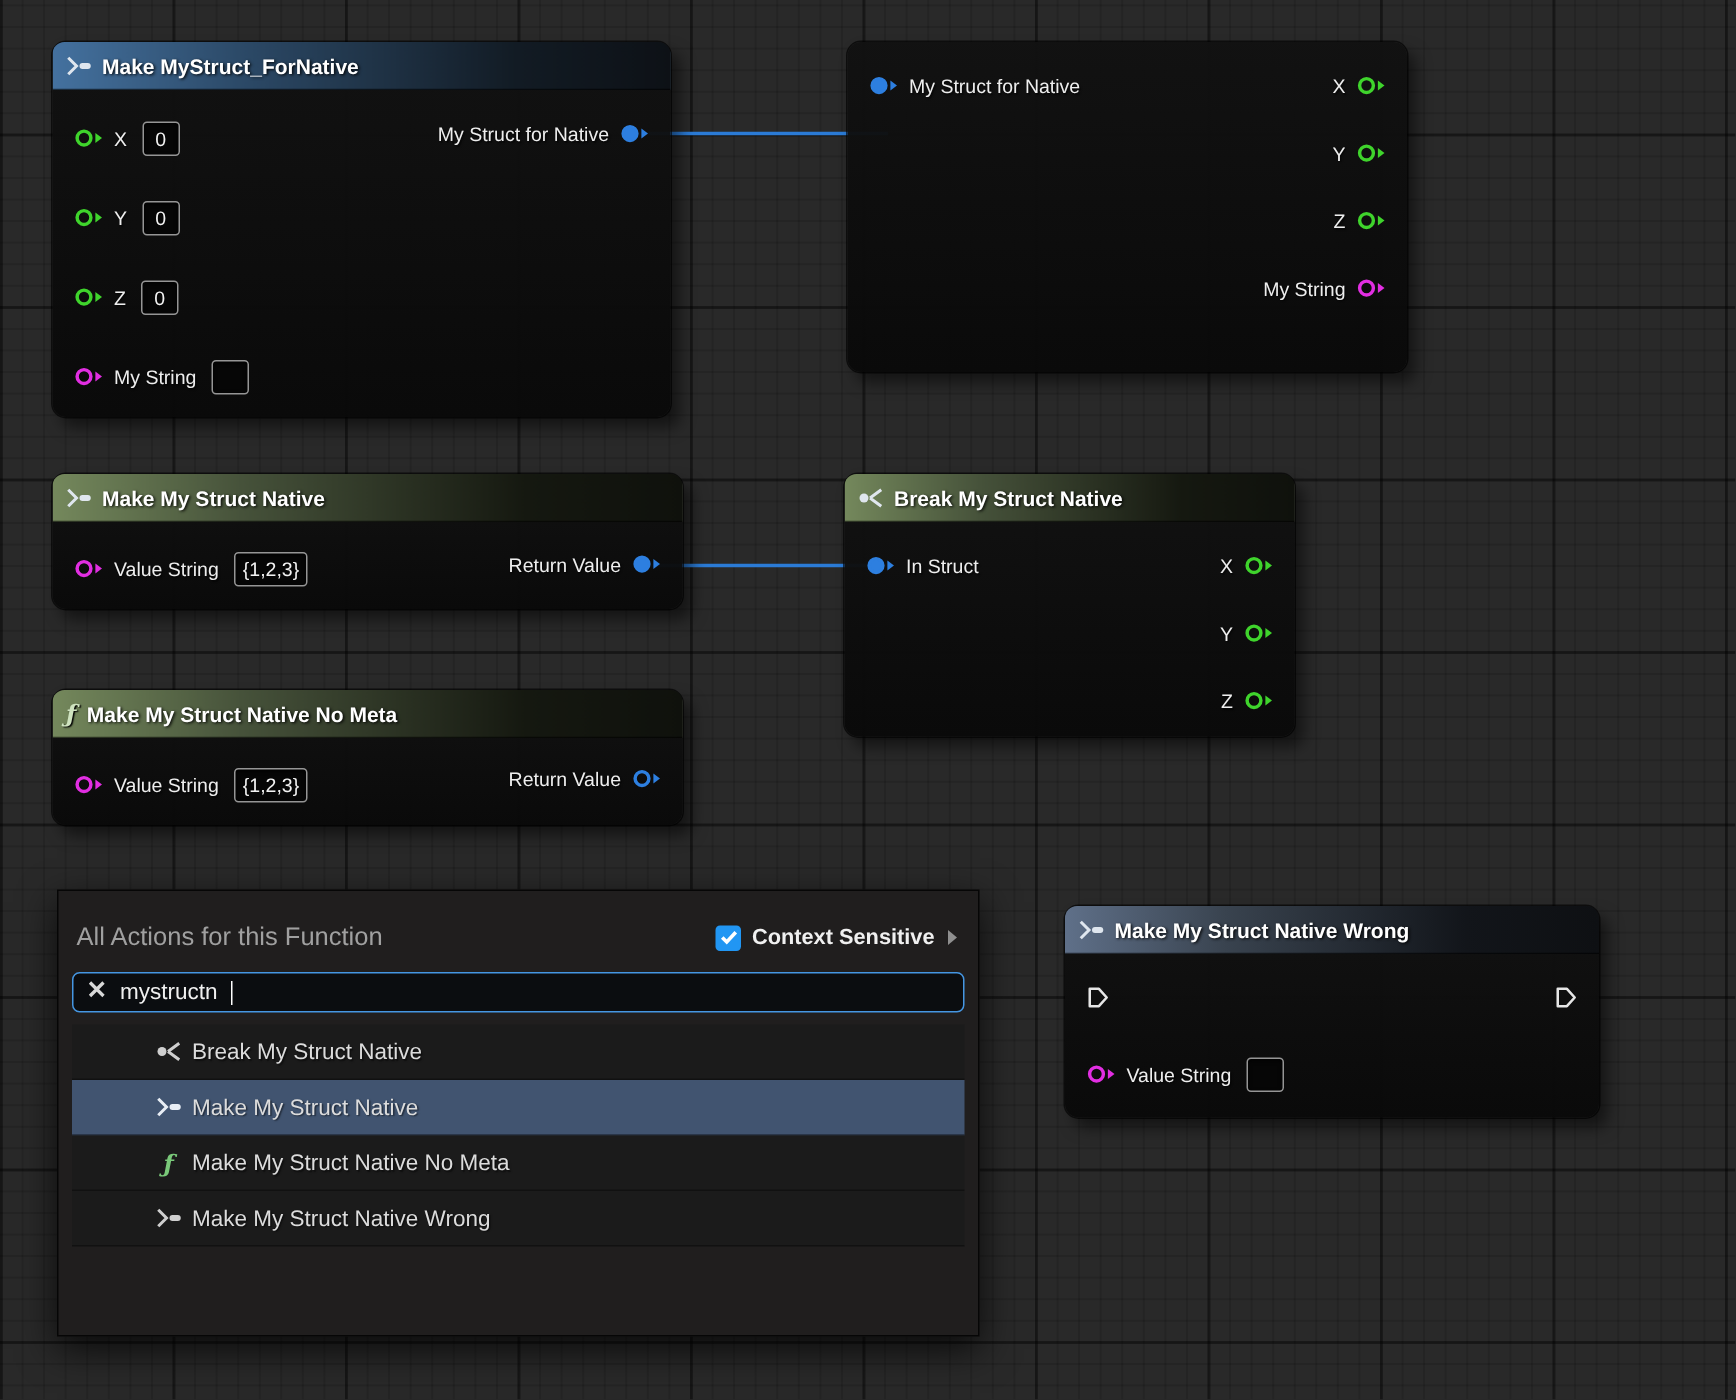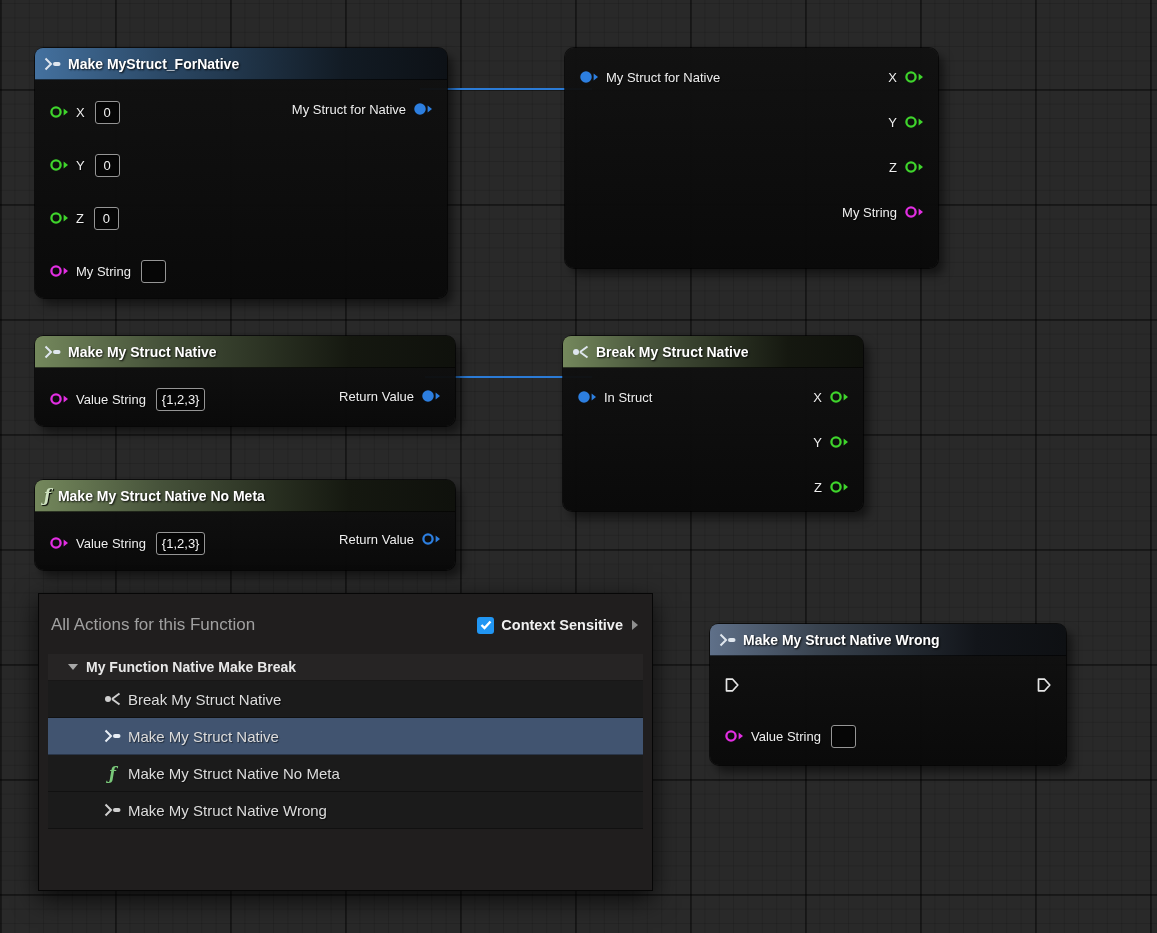--- a/index.html
+++ b/index.html
@@ -20,21 +20,20 @@
   }
   .wires { position:absolute; left:0; top:0; width:1157px; height:933px; z-index:1; }
   .wire { stroke:#2b7bd6; stroke-width:2.2; fill:none; }
 
   
   .node {
     position:absolute; z-index:2; border-radius:9px;
     background:linear-gradient(to bottom, rgba(17,17,17,0.97), rgba(9,9,9,0.97));
     box-shadow:6px 7px 10px rgba(0,0,0,0.5), 0 0 0 1px rgba(0,0,0,0.65);
     color:#e8e8e8;
-    margin-top:20px;
   }
   .node-header {
     display:flex; align-items:center; gap:7px; height:32px;
     padding:0 12px 0 9px; border-radius:8px 8px 0 0;
     border-bottom:1px solid rgba(0,0,0,0.6);
   }
   .hdr-blue  { background:linear-gradient(to right, #44719f 0%, #2c4a68 30%, #121b24 75%, #0d1116 100%); }
   .hdr-green { background:linear-gradient(to right, #74885c 0%, #46523a 30%, #151810 75%, #0f110c 100%); }
   .hdr-steel { background:linear-gradient(to right, #5f7089 0%, #39434f 30%, #12151a 75%, #0e1013 100%); }
   .node-title { font-size:14px; font-weight:700; color:#fff;
@@ -404,26 +403,31 @@
         <span class="checkbox">
           <svg width="12" height="10" viewBox="0 0 12 10">
               <path d="M1.5 5 L4.5 8 L10.5 1.5" stroke="#fff" stroke-width="2.4" fill="none"></path>
             </svg>
         </span>
         <span class="ctx-label">Context Sensitive</span>
         <span class="tri-right"></span>
       </div>
     </div>
 
+    <div class="search">
+      <span class="clear">
+        <svg width="13" height="13" viewBox="0 0 13 13">
+            <path d="M2 2 L11 11 M11 2 L2 11" stroke="#d8d8d8" stroke-width="2.2"></path>
+          </svg>
+      </span>
+      <span class="search-text">mystructn</span>
+      <span class="caret"></span>
+    </div>
 
     <div class="tree">
-      <div class="row subcat">
-        <span class="tri-down"></span>
-        <span class="subcat-label">My Function Native Make Break</span>
-      </div>
       <div class="row item">
         <span class="mi-icon">
           <svg width="17" height="14" viewBox="0 0 17 14">
               <circle cx="4" cy="7" r="3" fill="#cfcfcf"></circle>
               <path d="M8 7 L15.5 1.5 M8 7 L15.5 12.5" stroke="#cfcfcf" stroke-width="2" fill="none"></path>
             </svg>
         </span>
         <span class="item-label">Break My Struct Native</span>
       </div>
       <div class="row item selected">

